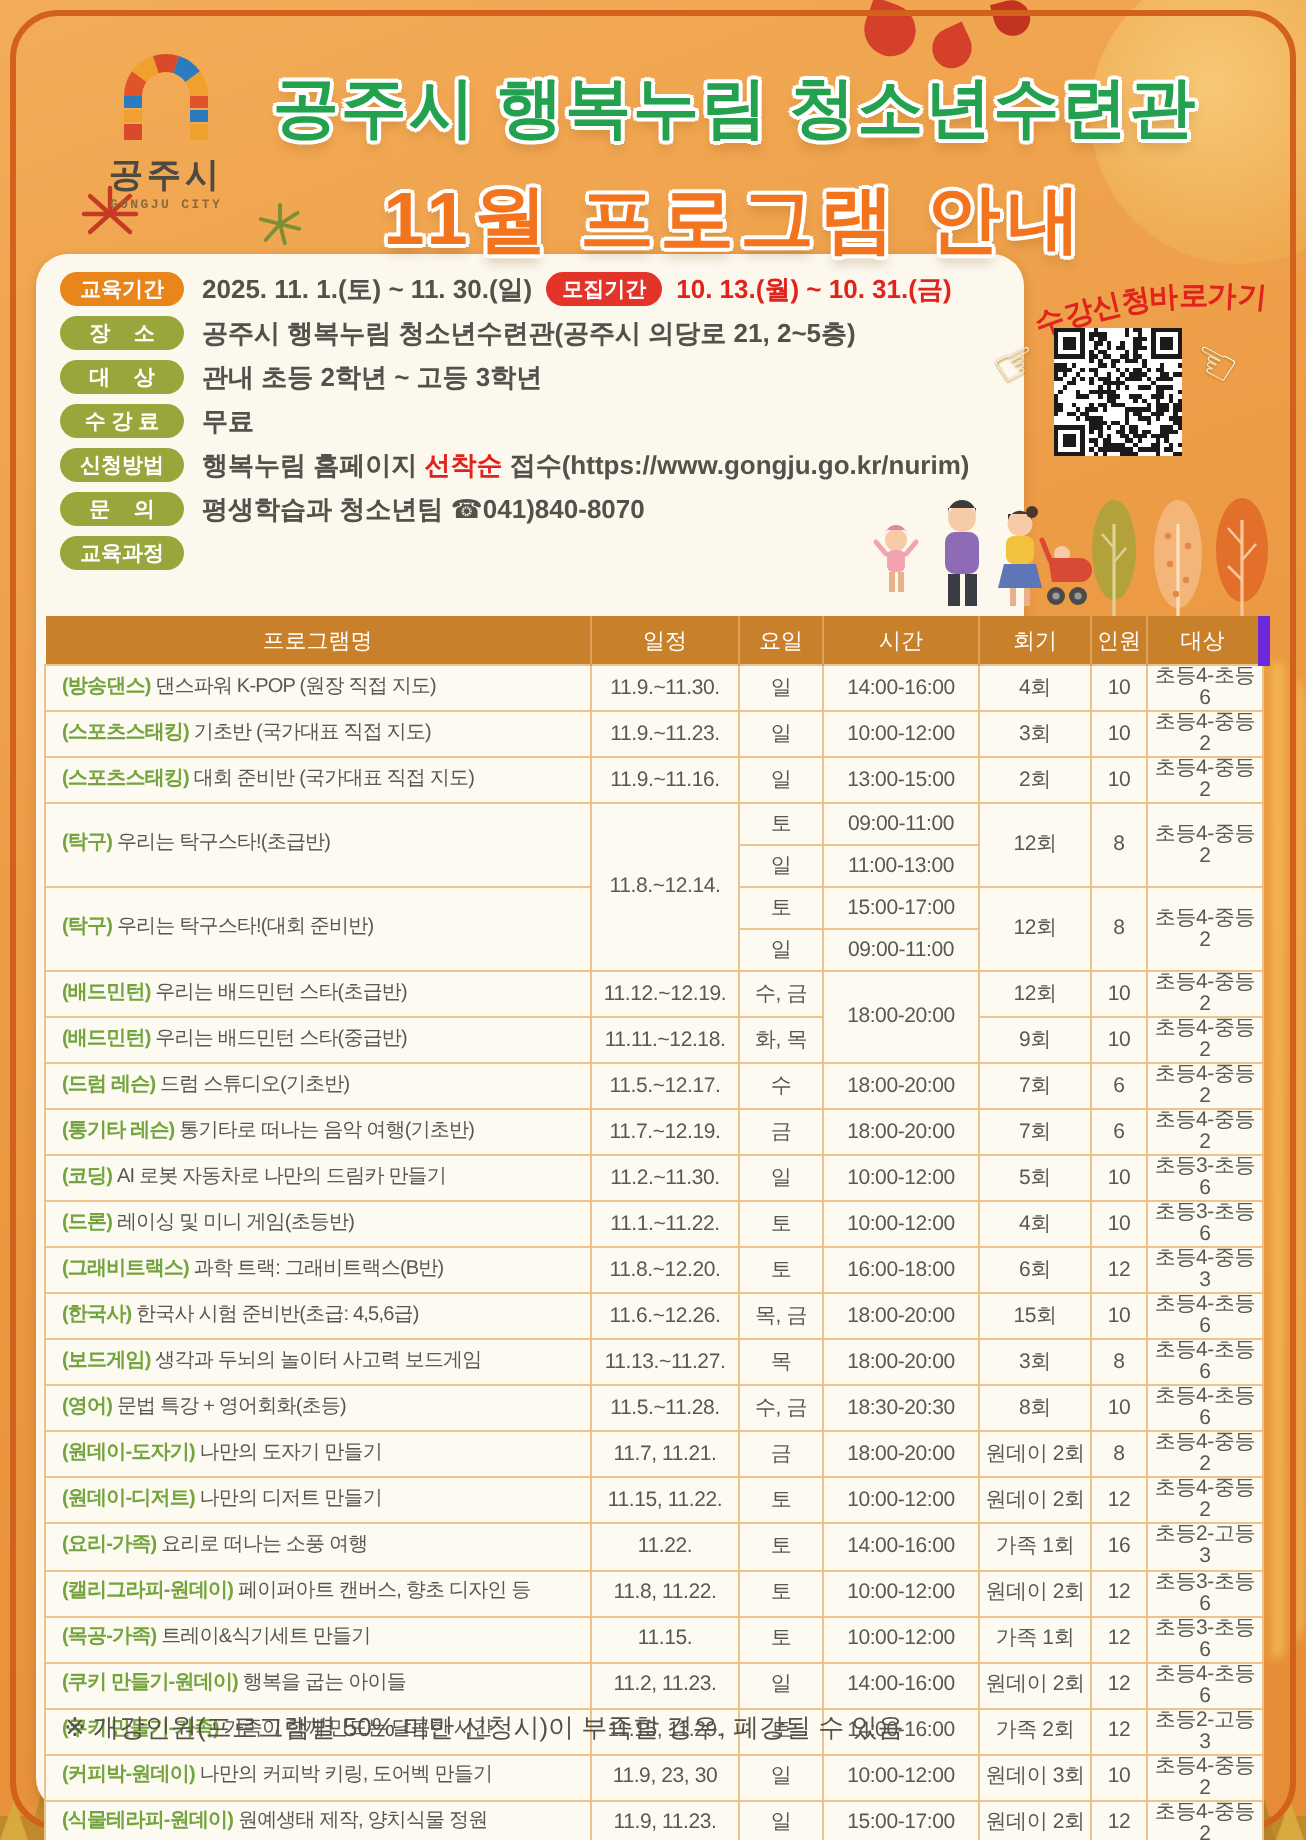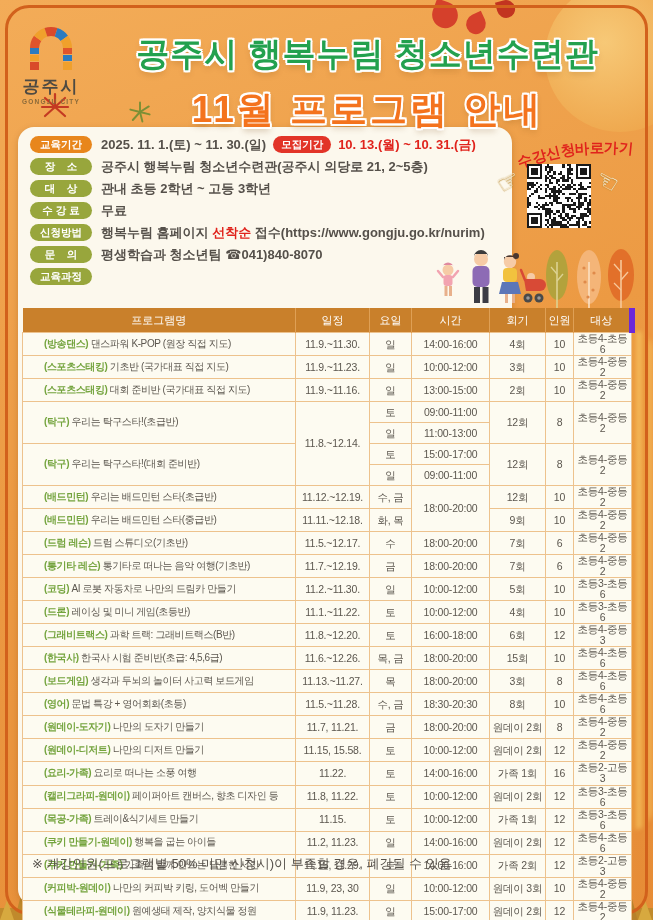--- a/index.html
+++ b/index.html
@@ -17,21 +17,21 @@
   .deco{position:absolute;z-index:1;}
   .deco-sun{left:545px;top:-18px;width:150px;height:150px;border-radius:50%;
     background:radial-gradient(circle at 40% 40%,#F8CF7E,#EFA94E 75%);opacity:.85;}
   .leaf{width:26px;height:26px;background:#D5402B;border-radius:0 60% 55% 60%;}
   .wheat-strip{left:612px;top:330px;width:40px;height:500px;border-radius:20px;
     background:repeating-linear-gradient(90deg,rgba(247,199,98,.65) 0 6px,rgba(233,152,44,.25) 6px 12px);
     filter:blur(2px);}
   .frame{position:absolute;inset:5px;border:3px solid #D2611C;border-radius:24px;z-index:1;}
   .grass{position:absolute;left:0;bottom:0;z-index:1;}
   
-  .logo{position:absolute;left:8px;top:24px;width:86px;text-align:center;z-index:3;}
+  .logo{position:absolute;left:40px;top:24px;width:86px;text-align:center;z-index:3;font-family:Liberation Mono, monospace;}
   .logo-title{font-size:17px;font-weight:bold;color:#4E4A42;letter-spacing:2px;margin-top:1px;}
   .logo-sub{font-size:6.5px;font-weight:bold;color:#8A6A3A;letter-spacing:1.2px;}
   .title-wrap{position:absolute;left:95px;top:32px;width:545px;text-align:center;z-index:3;}
   .outline{text-shadow:-2px 0 0 #fff,2px 0 0 #fff,0 -2px 0 #fff,0 2px 0 #fff,
     -1.6px -1.6px 0 #fff,1.6px -1.6px 0 #fff,-1.6px 1.6px 0 #fff,1.6px 1.6px 0 #fff,
     0 4px 6px rgba(110,60,0,.28);}
   .title-line1{font-size:33px;font-weight:bold;color:var(--title-green);letter-spacing:1px;}
   .title-line2{font-size:37px;font-weight:bold;color:var(--title-orange);letter-spacing:3px;margin-top:8px;}
   
   .card{position:absolute;left:18px;top:127px;width:494px;height:778px;background:#FCF8ED;
@@ -58,21 +58,21 @@
   .family{position:absolute;left:412px;top:119px;z-index:2;}
   .trees{position:absolute;left:526px;top:121px;z-index:2;}
   
   .prog-table{position:absolute;left:4px;top:181px;width:609px;border-collapse:collapse;
     table-layout:fixed;z-index:2;}
   .prog-table th{background:var(--table-header-bg);color:#fff;font-size:11px;font-weight:normal;
     height:21px;border-right:1px solid #DFA055;border-top:1px solid #C9802B;}
   .prog-table th:last-child{border-right:6px solid #6d28d9;}
   .prog-table td{height:20px;font-size:10.5px;color:#5B564E;text-align:center;
     border:1px solid #EDC28D;background:#FDFBF1;padding:0 2px;letter-spacing:-0.2px;line-height:1.05;}
-  .prog-table td.name-cell{text-align:left;padding-left:21px;font-size:10px;letter-spacing:-0.4px;}
+  .prog-table td.name-cell{text-align:left;padding-left:8px;font-size:10px;letter-spacing:-0.4px;}
   .prefix{color:#74A43E;font-weight:bold;}
   
   .footnote{position:absolute;left:14px;top:728px;font-size:13px;font-weight:normal;color:#55504A;z-index:2;}
 </style>
 </head>
 <body>
 
 <div class="deco deco-sun"></div>
 <div class="deco leaf" style="left:432px;top:2px;transform:rotate(20deg);"></div>
 <div class="deco leaf" style="left:466px;top:14px;transform:rotate(65deg);width:20px;height:20px;"></div>
@@ -763,21 +763,21 @@
           <td class="name-cell"><span class="prefix">(원데이-도자기) </span>나만의 도자기 만들기</td>
           <td>11.7, 11.21.</td>
           <td>금</td>
           <td>18:00-20:00</td>
           <td>원데이 2회</td>
           <td>8</td>
           <td>초등4-중등2</td>
         </tr>
         <tr>
           <td class="name-cell"><span class="prefix">(원데이-디저트) </span>나만의 디저트 만들기</td>
-          <td>11.15, 15.58.</td>
+          <td>11.15, 11.22.</td>
           <td>토</td>
           <td>10:00-12:00</td>
           <td>원데이 2회</td>
           <td>12</td>
           <td>초등4-중등2</td>
         </tr>
         <tr>
           <td class="name-cell"><span class="prefix">(요리-가족) </span>요리로 떠나는 소풍 여행</td>
           <td>11.22.</td>
           <td>토</td>

